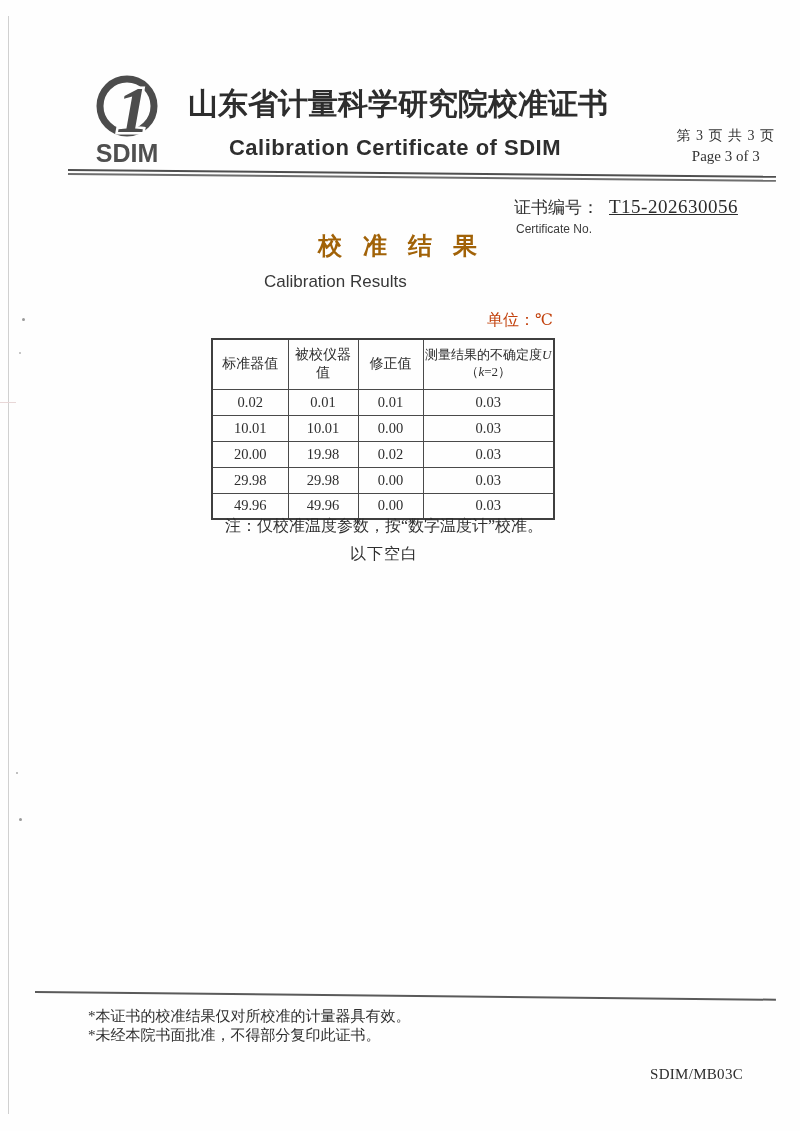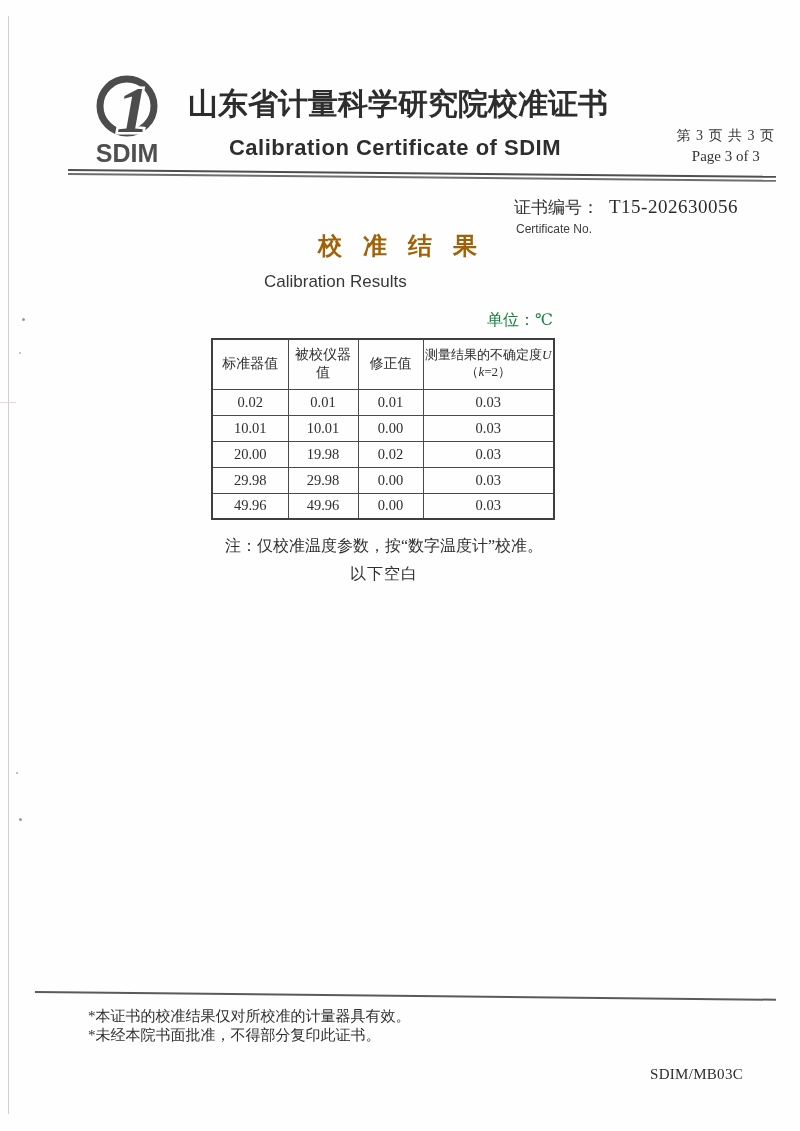--- a/index.html
+++ b/index.html
@@ -50,63 +50,63 @@
   .double-rule {
     position: absolute; left: 68px; top: 169px; width: 708px; height: 6px;
     border-top: 2px solid #4f4f4f; border-bottom: 2px solid #6e6e6e;
     transform: rotate(0.55deg); transform-origin: left center;
   }
 
   
   .cert-block { position: absolute; left: 514px; top: 196px; }
   .cert-line { white-space: nowrap; }
   .cert-label-cn { font-size: 17px; color: #303030; }
-  .cert-number { font-size: 19px; color: #2b2b2b; margin-left: 10px; letter-spacing: 0.5px; }
+  .cert-number { font-size: 19px; color: #2b2b2b; margin-left: 10px; letter-spacing: 0.5px; text-decoration: underline; }
   .cert-label-en {
     font-family: "Liberation Sans", "DejaVu Sans", sans-serif;
     font-size: 12px; color: #3c3c3c; margin-top: 3px; margin-left: 2px;
   }
 
   
   .section-title-cn {
     position: absolute; left: 318px; top: 230px;
     font-family: Liberation Sans, sans-serif;
     font-size: 24px; font-weight: bold; color: #a16207;
     letter-spacing: 21px; white-space: nowrap;
   }
   .section-title-en {
     position: absolute; left: 264px; top: 272px; width: 300px; text-align: left;
     font-family: "Liberation Sans", "DejaVu Sans", sans-serif;
     font-size: 17px; color: #383838;
   }
 
   .unit-label {
     position: absolute; left: 400px; top: 310px; width: 153px;
-    text-align: right; font-size: 16px; color: #15803d;
+    text-align: right; font-size: 16px; color: #c2410c;
   }
 
   
   table.results {
     position: absolute; left: 211px; top: 338px; width: 342px;
     border-collapse: collapse; table-layout: fixed;
     border: 2px solid #3f3f3f;
   }
   table.results th, table.results td {
     border: 1px solid #4a4a4a;
     text-align: center; vertical-align: middle;
     color: #2e2e2e;
   }
   table.results thead tr { height: 50px; }
   table.results tbody tr { height: 26px; }
   table.results th { font-size: 14px; font-weight: normal; font-family: "Liberation Serif", "DejaVu Serif", serif; }
   table.results th.u-col { font-size: 13px; line-height: 1.3; }
   table.results td { font-size: 14.5px; font-family: "Liberation Serif", "DejaVu Serif", serif; }
   .ital { font-style: italic; }
 
-  .note-block { position: absolute; left: 201px; top: 516px; width: 366px; text-align: center; margin-top: 20px; }
+  .note-block { position: absolute; left: 201px; top: 516px; width: 366px; text-align: center; }
   .note-line { font-size: 16px; color: #2f2f2f; }
   .blank-line { font-size: 16px; color: #2f2f2f; margin-top: 7px; letter-spacing: 1px; }
 
   
   .footer-rule {
     position: absolute; left: 35px; top: 991px; width: 741px; height: 2px;
     background: #5a5a5a;
     transform: rotate(0.6deg); transform-origin: left center;
   }
   .footer-notes { position: absolute; left: 88px; top: 1007px; font-size: 15px; color: #2f2f2f; line-height: 19px; }

